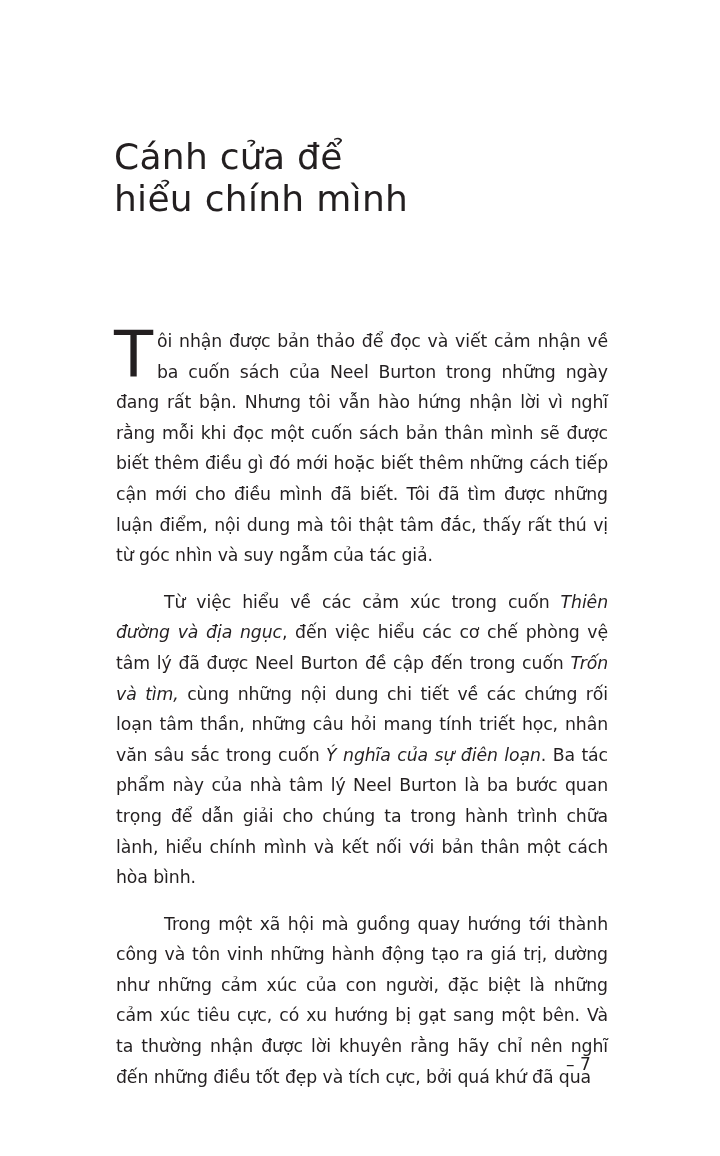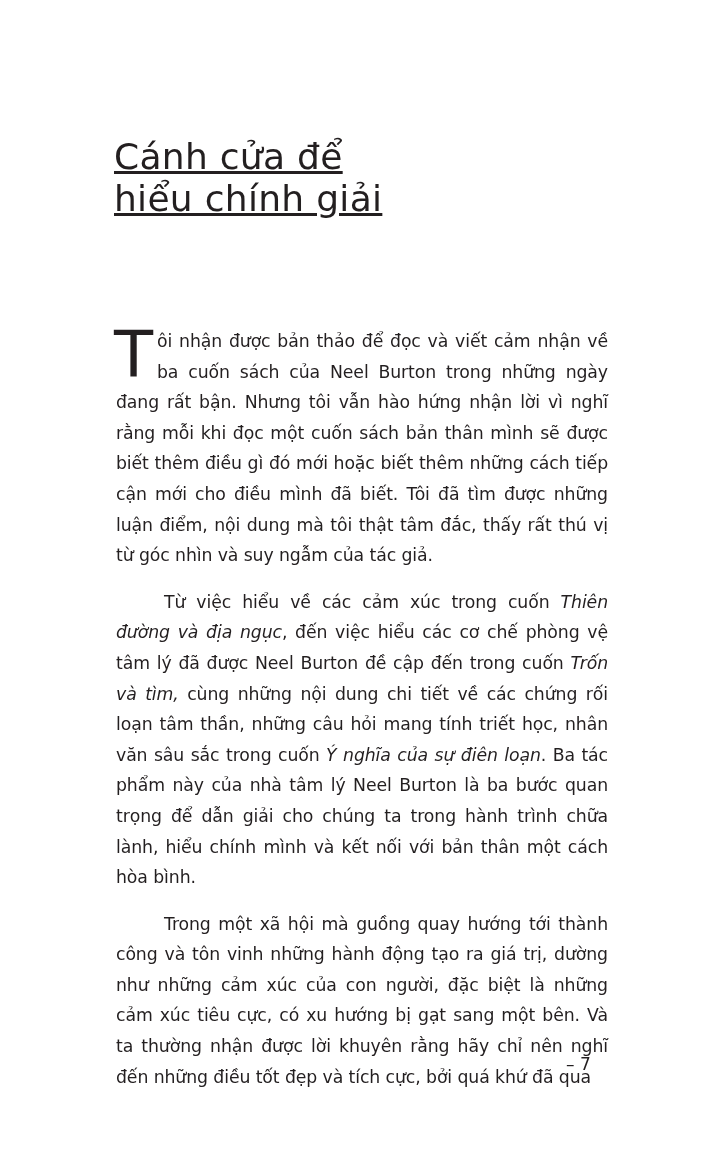--- a/index.html
+++ b/index.html
@@ -1,41 +1,41 @@
 <!DOCTYPE html>
 <html><head>
 <meta charset="utf-8">
 <style>
   html, body { margin: 0; padding: 0; background: #ffffff; }
   body { width: 720px; height: 1156px; position: relative; overflow: hidden;
          font-family: "DejaVu Sans", sans-serif; color: #231f20; }
   .page { position: absolute; left: 0; top: 0; width: 720px; height: 1156px; background: #fff; }
   .title { position: absolute; left: 114px; top: 136px; margin: 0;
            font-family: "DejaVu Sans", sans-serif; font-weight: normal;
-           font-size: 36px; line-height: 42px; letter-spacing: 0.3px; color: #231f20; text-decoration: underline; }
+           font-size: 36px; line-height: 42px; letter-spacing: 0.3px; color: #231f20; }
   .title span { display: block; }
   .body { position: absolute; left: 116px; top: 326px; width: 492px;
           font-family: "DejaVu Sans", sans-serif; font-size: 17.3px; line-height: 30.6px;
           text-align: justify; letter-spacing: -0.1px; color: #231f20; }
   .body p { margin: 0; }
   .body p.indent { text-indent: 48px; }
   .body p + p { margin-top: 16px; }
   .dropcap { float: left; font-size: 64px; line-height: 50px; margin: 4px 4px 0 -2px;
              font-family: "DejaVu Sans", sans-serif; color: #231f20; }
   em { font-style: italic; }
   .page-number { position: absolute; left: 566px; top: 1054px; font-size: 17px;
                  font-family: "DejaVu Sans", sans-serif; color: #231f20; }
 </style>
 </head>
 <body>
 
 <div class="page">
   <h1 class="title">
     <span>Cánh cửa để</span>
-    <span>hiểu chính giải</span>
+    <span>hiểu chính mình</span>
   </h1>
 
   <div class="body">
     <p><span class="dropcap">T</span><span>ôi nhận được bản thảo để đọc và viết cảm nhận về ba cuốn sách của Neel Burton trong những ngày đang rất bận. Nhưng tôi vẫn hào hứng nhận lời vì nghĩ rằng mỗi khi đọc một cuốn sách bản thân mình sẽ được biết thêm điều gì đó mới hoặc biết thêm những cách tiếp cận mới cho điều mình đã biết. Tôi đã tìm được những luận điểm, nội dung mà tôi thật tâm đắc, thấy rất thú vị từ góc nhìn và suy ngẫm của tác giả.</span></p>
 
     <p class="indent"><span>Từ việc hiểu về các cảm xúc trong cuốn </span><em>Thiên đường và địa ngục</em><span>, đến việc hiểu các cơ chế phòng vệ tâm lý đã được Neel Burton đề cập đến trong cuốn </span><em>Trốn và tìm,</em><span> cùng những nội dung chi tiết về các chứng rối loạn tâm thần, những câu hỏi mang tính triết học, nhân văn sâu sắc trong cuốn </span><em>Ý nghĩa của sự điên loạn</em><span>. Ba tác phẩm này của nhà tâm lý Neel Burton là ba bước quan trọng để dẫn giải cho chúng ta trong hành trình chữa lành, hiểu chính mình và kết nối với bản thân một cách hòa bình.</span></p>
 
     <p class="indent">Trong một xã hội mà guồng quay hướng tới thành công và tôn vinh những hành động tạo ra giá trị, dường như những cảm xúc của con người, đặc biệt là những cảm xúc tiêu cực, có xu hướng bị gạt sang một bên. Và ta thường nhận được lời khuyên rằng hãy chỉ nên nghĩ đến những điều tốt đẹp và tích cực, bởi quá khứ đã qua</p>
   </div>
 

